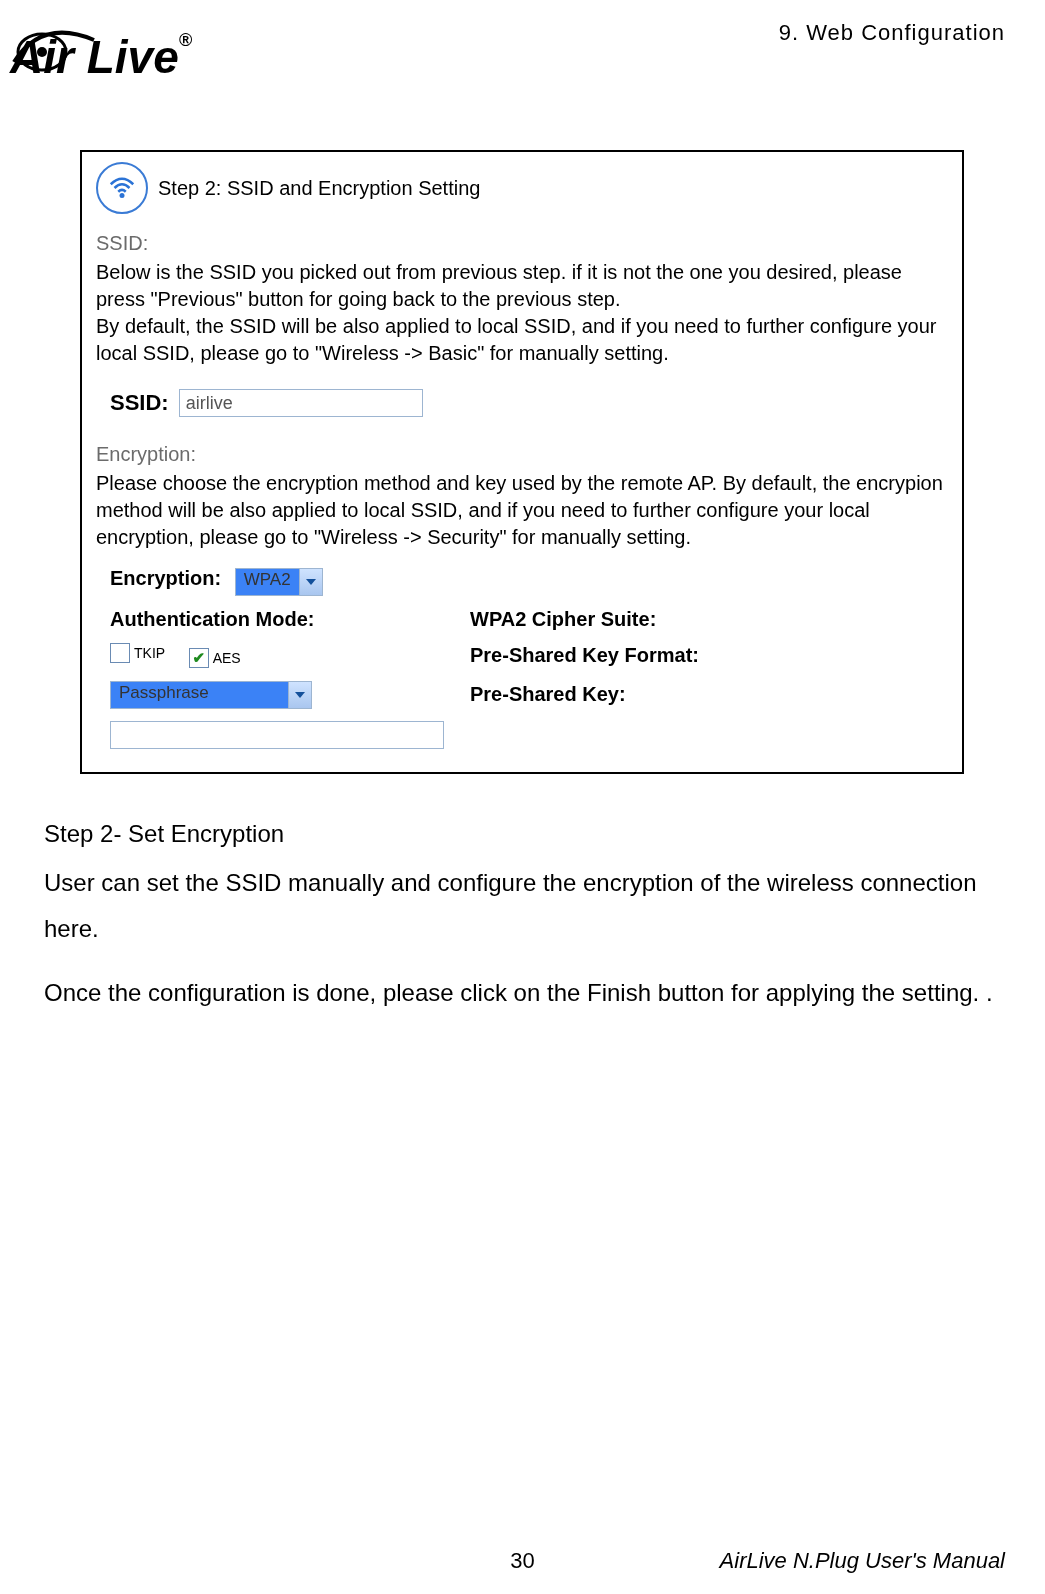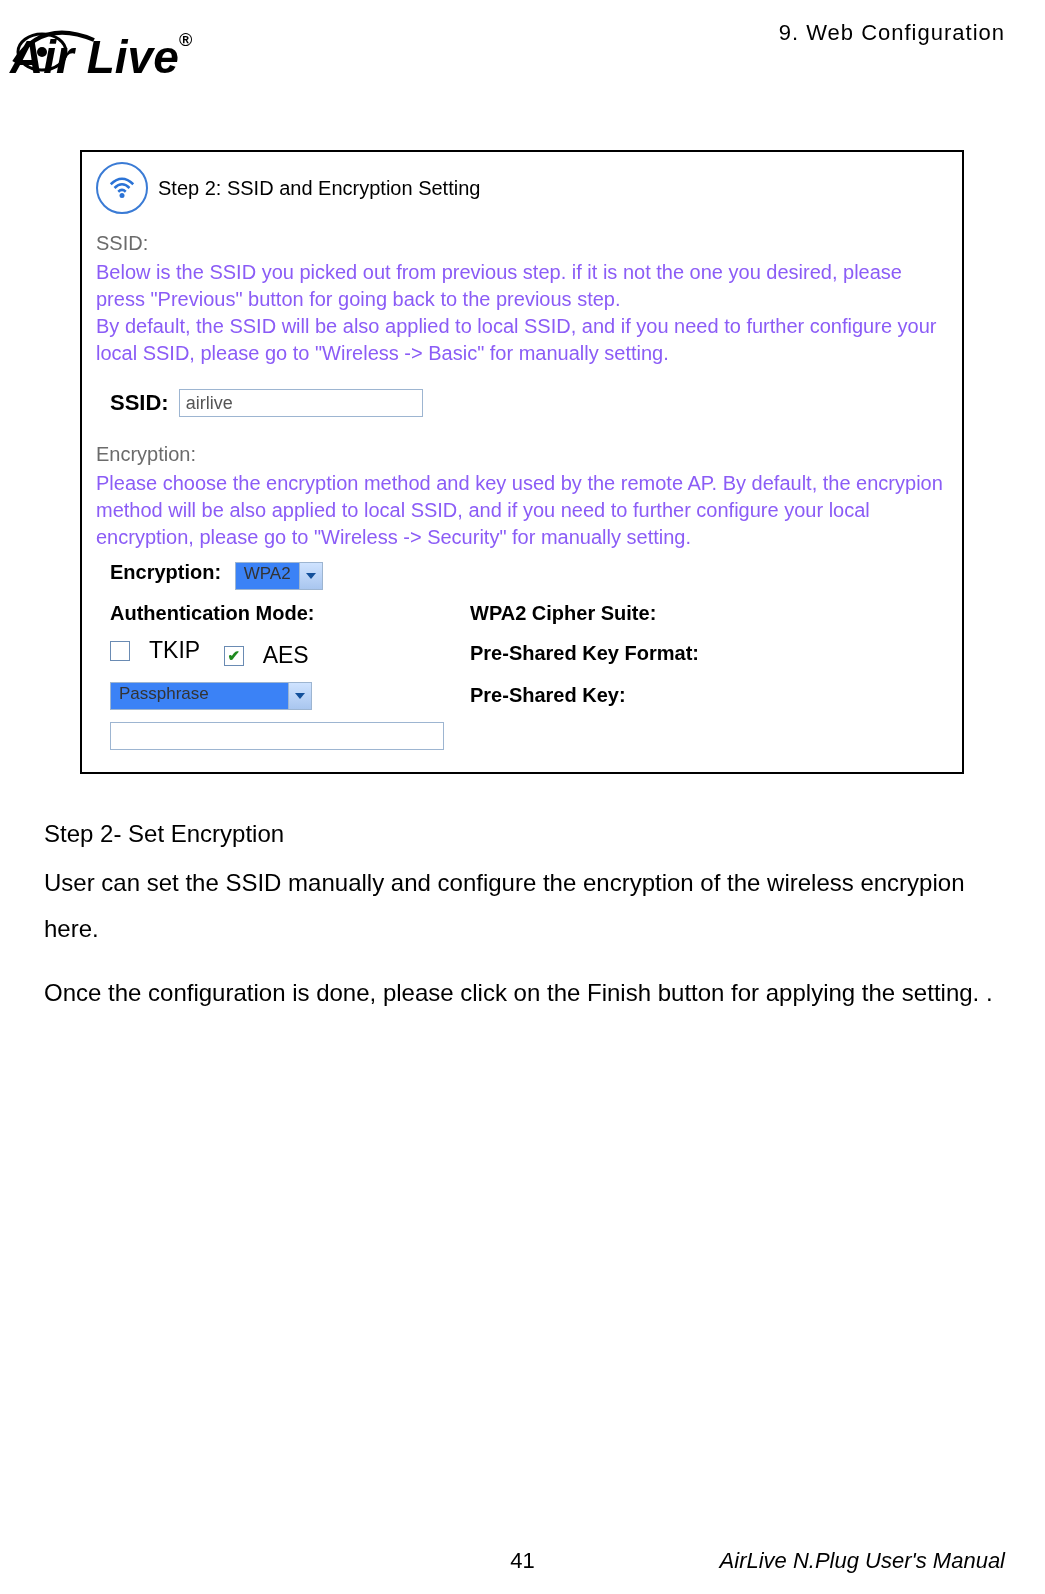--- a/index.html
+++ b/index.html
@@ -70,21 +70,21 @@
     display: inline-flex;
     align-items: center;
     justify-content: center;
   }
   .step-title {
     font-weight: normal;
     color: #000;
     font-size: 20px;
   }
   .gray-body {
-    color: #8b5cf6;
+    color: #000000;
     line-height: 1.35;
     margin-bottom: 22px;
   }
   .ssid-row {
     display: flex;
     align-items: center;
     gap: 10px;
     margin: 8px 0 26px 14px;
   }
   .ssid-label { font-weight: bold; font-family: Arial; color:#000; font-size:22px; }
@@ -118,22 +118,22 @@
     color: #333;
   }
   .select-text { padding: 1px 8px 0 8px; }
   .select-btn {
     width: 22px;
     background: linear-gradient(#cfe3ff,#a9c6ef);
     border-left: 1px solid #9db5d1;
     display:flex; align-items:center; justify-content:center;
   }
   .cbx {
-    display:inline-flex; align-items:center; gap:19px; margin-right:18px;
-    font-size:23px;
+    display:inline-flex; align-items:center; gap:4px; margin-right:18px;
+    font-size:14px;
   }
   .chk {
     width:18px; height:18px; border:1px solid #6a8bb3; background:#fff;
     display:inline-flex; align-items:center; justify-content:center;
     font-size:15px; color:#1f8a1f;
   }
   .chk.checked::after{ content:"\2714"; color:#1f8a1f; font-weight:bold;}
   .wide-input { width: 320px; }
   .btn-row { display:flex; gap:18px; margin: 28px 0 0 14px; }
   .win-btn {
@@ -192,21 +192,21 @@
       <div class="enc-head">SSID:</div>
       <div class="gray-body" style="white-space:pre-line">Below is the SSID you picked out from previous step. if it is not the one you desired, please press "Previous" button for going back to the previous step.
 By default, the SSID will be also applied to local SSID, and if you need to further configure your local SSID, please go to "Wireless -&gt; Basic" for manually setting.</div>
 
       <div class="ssid-row">
         <span class="ssid-label">SSID:</span>
         <input class="text-input" style="width: 230px;" value="airlive">
       </div>
 
       <div class="enc-head">Encryption:</div>
-      <div class="gray-body" style="white-space:pre-line; margin-bottom:10px">Please choose the encryption method and key used by the remote AP. By default, the encrypion method will be also applied to local SSID, and if you need to further configure your local encryption, please go to "Wireless -&gt; Security" for manually setting.</div>
+      <div class="gray-body" style="white-space:pre-line; margin-bottom:16px">Please choose the encryption method and key used by the remote AP. By default, the encrypion method will be also applied to local SSID, and if you need to further configure your local encryption, please go to "Wireless -&gt; Security" for manually setting.</div>
 
       <div class="form-grid">
         <div>
           <span class="form-label">Encryption:</span>
           <span class="select-box" style="margin-left:8px">
             <span class="select-text">WPA2</span>
             <span class="select-btn">
                 <svg width="10" height="6">
                   <path d="M0 0 L5 6 L10 0 Z" fill="#13509b"></path>
                 </svg>
@@ -246,20 +246,20 @@
       </div>
 
       <div class="btn-row">
         <div class="win-btn">Previous</div>
         <div class="win-btn">Finish</div>
       </div>
     </div>
   </div>
 
   <div class="body-text" style="top:820px;">Step 2- Set Encryption</div>
-  <div class="body-text" style="top:860px; line-height:1.9;">User can set the SSID manually and configure the encryption of the wireless encrypion here.</div>
+  <div class="body-text" style="top:860px; line-height:1.9;">User can set the SSID manually and configure the encryption of the wireless connection here.</div>
   <div class="body-text" style="top:970px; line-height:1.9; white-space:pre-line;">Once the configuration is done, please click on the Finish button for applying the setting. .</div>
 
   <div class="footer">
-    <div class="pageno">41</div>
+    <div class="pageno">30</div>
     <div class="manual">AirLive N.Plug User's Manual</div>
   </div>
 </div>
 
 </body></html>

